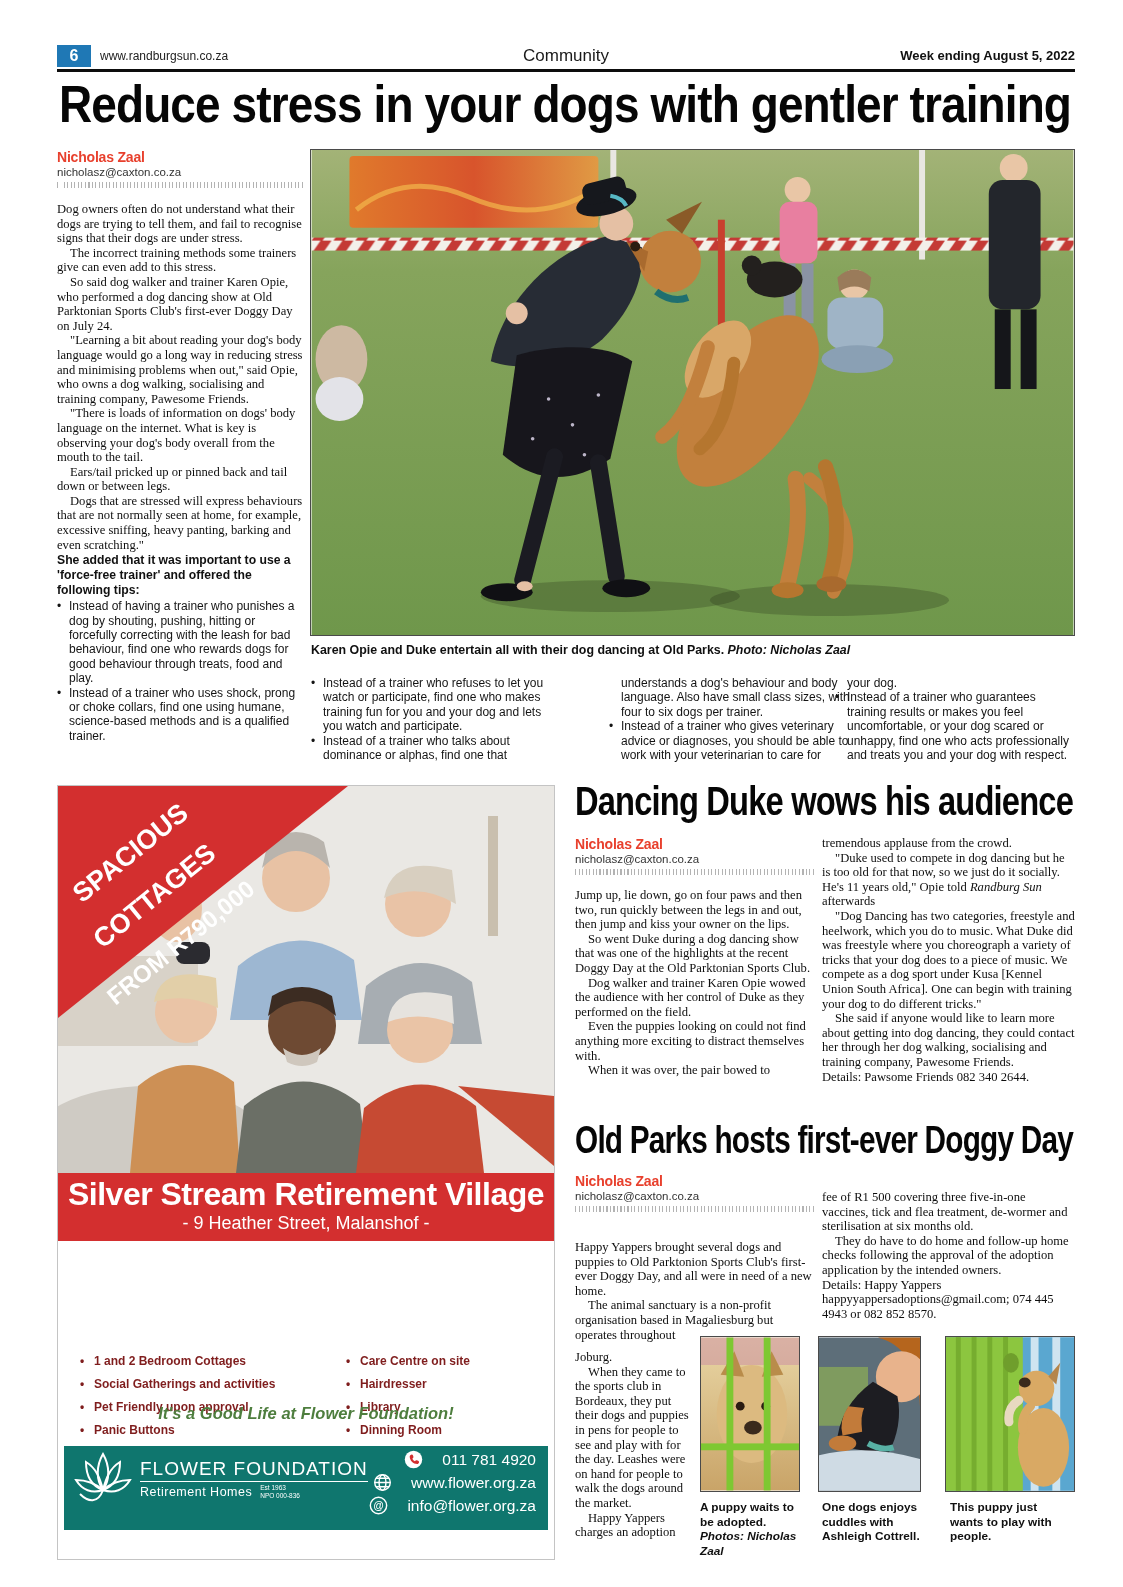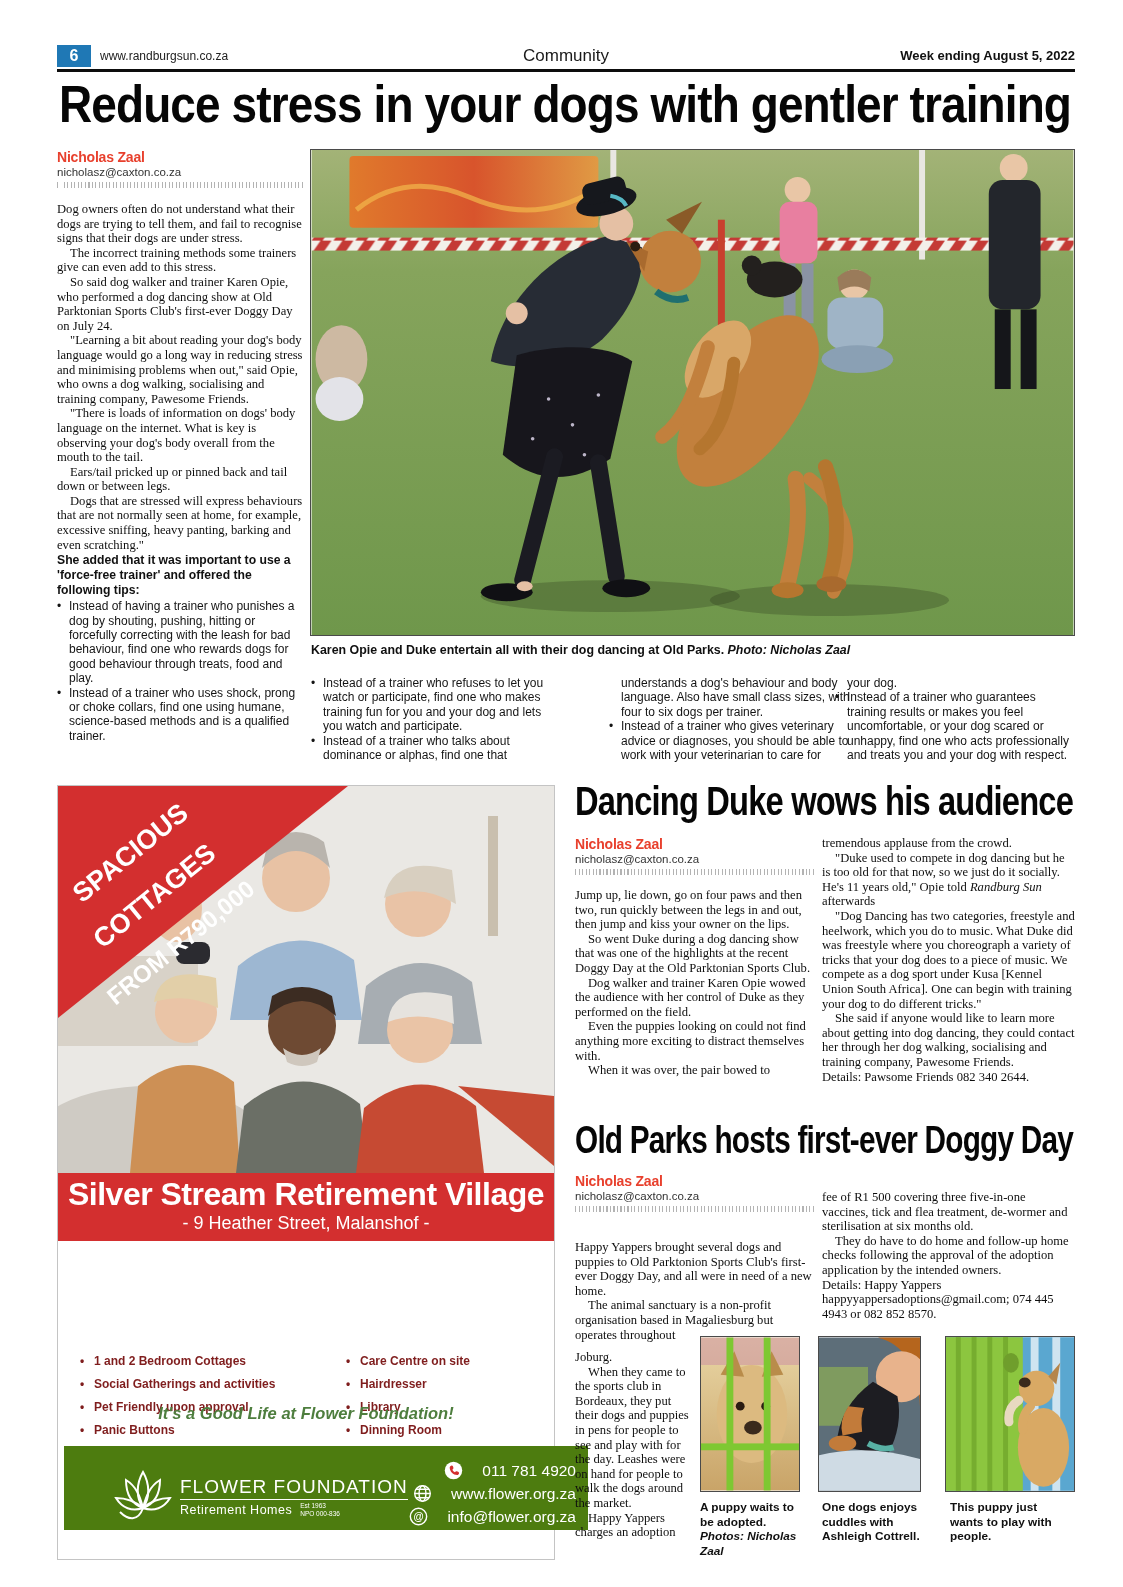--- a/index.html
+++ b/index.html
@@ -54,22 +54,22 @@
     color:#fff; text-align:center; }
   .ad-banner-title { font-size:32px; font-weight:bold; letter-spacing:-0.5px; margin-top:3px; }
   .ad-banner-sub { font-size:18px; margin-top:0px; }
   .ad-desc { position:absolute; left:14px; top:468px; width:468px; text-align:center;
     font-size:14px; font-weight:bold; font-style:italic; color:#1c1c1c; line-height:1.35; }
   .ad-feats { position:absolute; top:520px; font-size:12px; font-weight:bold; color:#7f1d1d; line-height:1.92;margin-top:44px; }
   .ad-feats .feat { display:flex; }
   .ad-feats .feat::before { content:"\2022"; width:14px; flex:0 0 14px; }
   .ad-slogan { position:absolute; left:0; top:618px; width:496px; text-align:center;
     font-size:16.5px; font-weight:bold; font-style:italic; color:#4e7e3e; }
-  .ad-footer { position:absolute; left:6px; top:660px; width:484px; height:84px; background:#4d7c0f;
-    display:flex; align-items:flex-end;padding-left:40px; }
+  .ad-footer { position:absolute; left:6px; top:660px; width:484px; height:84px; background:#0f766e;
+    display:flex; align-items:flex-start; }
   .logo-wrap { display:flex; align-items:center; margin-left:8px; color:#fff; }
   .logo-text-main { font-size:19px; letter-spacing:1px; text-transform:uppercase; line-height:1; }
   .logo-text-sub { display:flex; align-items:flex-end; border-top:1.5px solid #fff; margin-top:3px; padding-top:2px; }
   .logo-sub-name { font-size:12.5px; letter-spacing:0.5px; }
   .logo-tiny { font-size:6.5px; line-height:1.1; margin-left:8px; }
   .contacts { margin-left:auto; margin-right:12px; color:#fff; font-size:15.5px; text-align:right; }
   .contact-row { display:flex; align-items:center; justify-content:flex-end; margin:4px 0; gap:19px; }
 
   
   .colblock { overflow:hidden; }

